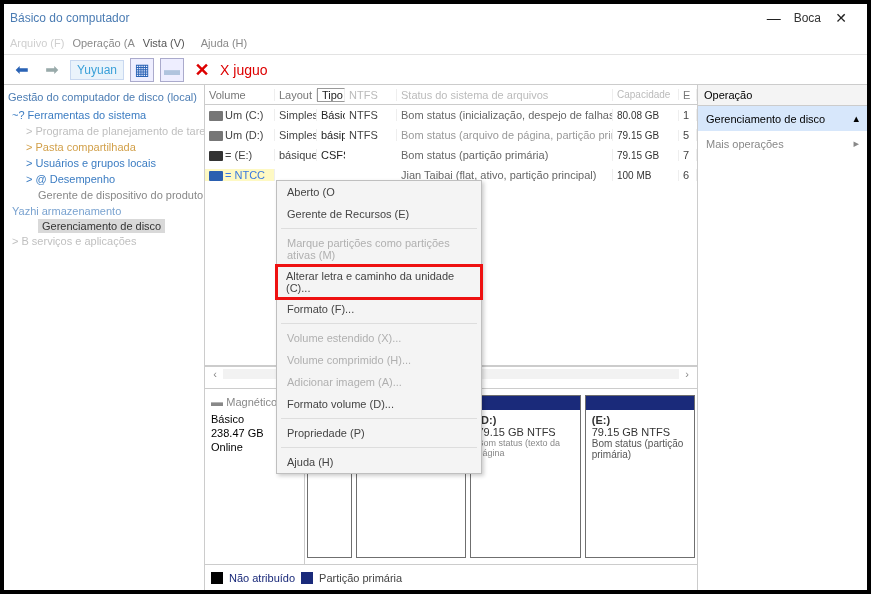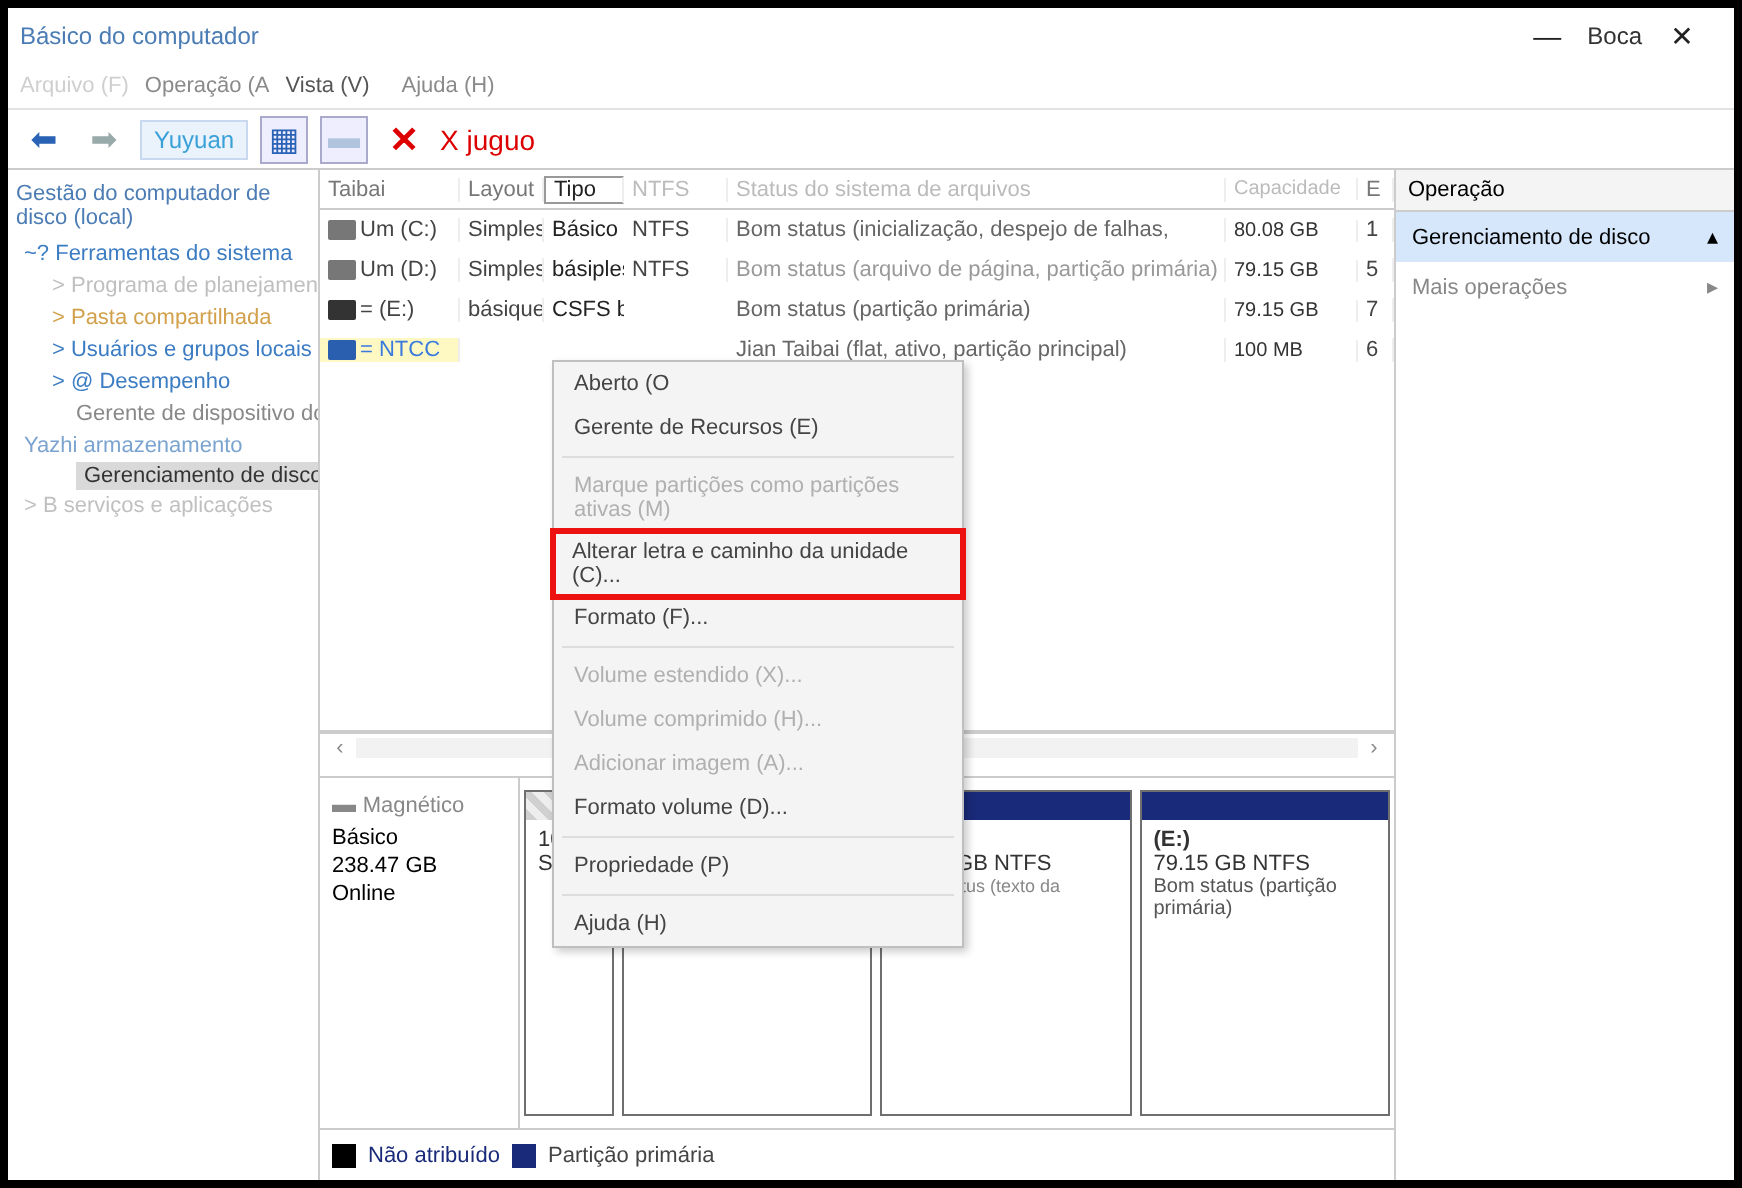--- a/index.html
+++ b/index.html
@@ -10,35 +10,35 @@
 .titlebar .ctl { width: 40px; height: 22px; display:flex; align-items:center; justify-content:center; font-size:14px; color:#222;}
 .menubar { display: flex; align-items: center; height: 22px; padding: 0 6px; gap: 8px; color:#8a8a8a; }
 .menubar span { color:#8a8a8a; }
 .toolbar { display:flex; align-items:center; height:30px; padding:0 6px; gap:6px; border-top:1px solid #e3e3e3; }
 .tbtn { width:24px; height:24px; display:flex; align-items:center; justify-content:center; color:#2a63b5; font-size:16px;}
 .tbtn.bar { border:1px solid #aac; background:#eef; }
 .tx { color:#3aa0d8; font-size:12px; border:1px solid #c8d8f0; padding:2px 6px; background:#eaf3fb;}
 .tbtn.red { color:#d00; font-size:18px; font-weight:bold;}
 .jug { color:#d00; font-size:14px;}
 .body { flex:1; display:flex; overflow:hidden; border-top:1px solid #ccc;}
-.sidebar-left { width:156px; border-right:1px solid #ccc; padding:2px 4px; overflow:hidden;}
+.sidebar-left { width:201px; border-right:1px solid #ccc; padding:2px 4px; overflow:hidden;}
 .sidebar-left .hdr { color:#4b7cb3; padding:4px 0;}
 .tree { color:#3b7cc2; }
 .tree .it { padding:2px 0 2px 4px; white-space:nowrap;}
 .tree .it.l1{ padding-left:4px;}
 .tree .it.l2{ padding-left:18px; color:#bfbfbf;}
 .tree .it.l3{ padding-left:30px; color:#bfbfbf;}
 .tree .it.ol{ color:#d2a04a;}
 .tree .it.sel{ background:#d9d9d9; color:#333; display:inline-block; padding:1px 4px;}
 .center { flex:1; display:flex; flex-direction:column; overflow:hidden;}
 .grid { border-bottom:1px solid #ccc;}
 .ghead, .grow { display:flex; align-items:center; height:20px;}
 .ghead { border-bottom:1px solid #ccc; color:#777;}
 .ghead > div, .grow > div { padding:0 4px; overflow:hidden; white-space:nowrap; border-right:1px solid #eee;}
-.c-vol{width:70px;} .c-lay{width:42px;} .c-typ{width:40px; color:#222; border:1px solid #999;} .c-sys{width:52px;}
+.c-vol{width:70px;} .c-lay{width:42px;} .c-typ{width:28px; color:#222; border:1px solid #999;} .c-sys{width:52px;}
 .c-stat{flex:1; color:#bbb;} .c-cap{width:66px; color:#bbb; font-size:10px;} .c-free{width:18px;}
 .grow { color:#444; }
 .grow.sel .c-vol{ background:#fef9c3; color:#fff;}
 .diskpanel { border-top:1px solid #ccc; margin-top:6px; height:180px; display:flex; position:relative;}
 .diskinfo { width:100px; padding:6px; border-right:1px solid #ccc;}
 .diskinfo .icon{color:#888; font-size:12px;}
 .diskinfo .type{font-weight:normal; padding-top:4px;}
 .diskinfo .sz{padding-top:2px;}
 .diskinfo .st{padding-top:2px;}
 .parts { flex:1; display:flex;}
@@ -109,21 +109,21 @@
         <div class="it l3" style="color:#888;">Gerente de dispositivo do produto</div>
         <div class="it l1" style="color:#7aa3d0;">Yazhi armazenamento</div>
         <div style="padding-left:30px;"><span class="it sel">Gerenciamento de disco</span></div>
         <div class="it l1" style="color:#c0c0c0;">&gt; B serviços e aplicações</div>
       </div>
     </div>
 
     <div class="center">
       <div class="grid">
         <div class="ghead">
-          <div class="c-vol">Taibai</div>
+          <div class="c-vol">Volume</div>
           <div class="c-lay">Layout</div>
           <div class="c-typ">Tipo</div>
           <div class="c-sys" style="color:#bbb;">NTFS</div>
           <div class="c-stat">Status do sistema de arquivos</div>
           <div class="c-cap">Capacidade</div>
           <div class="c-free">E</div>
         </div>
         <div class="grow">
           <div class="c-vol"><span class="drive-icon"></span><span>Um  (C:)</span></div>
           <div class="c-lay">Simples</div>

